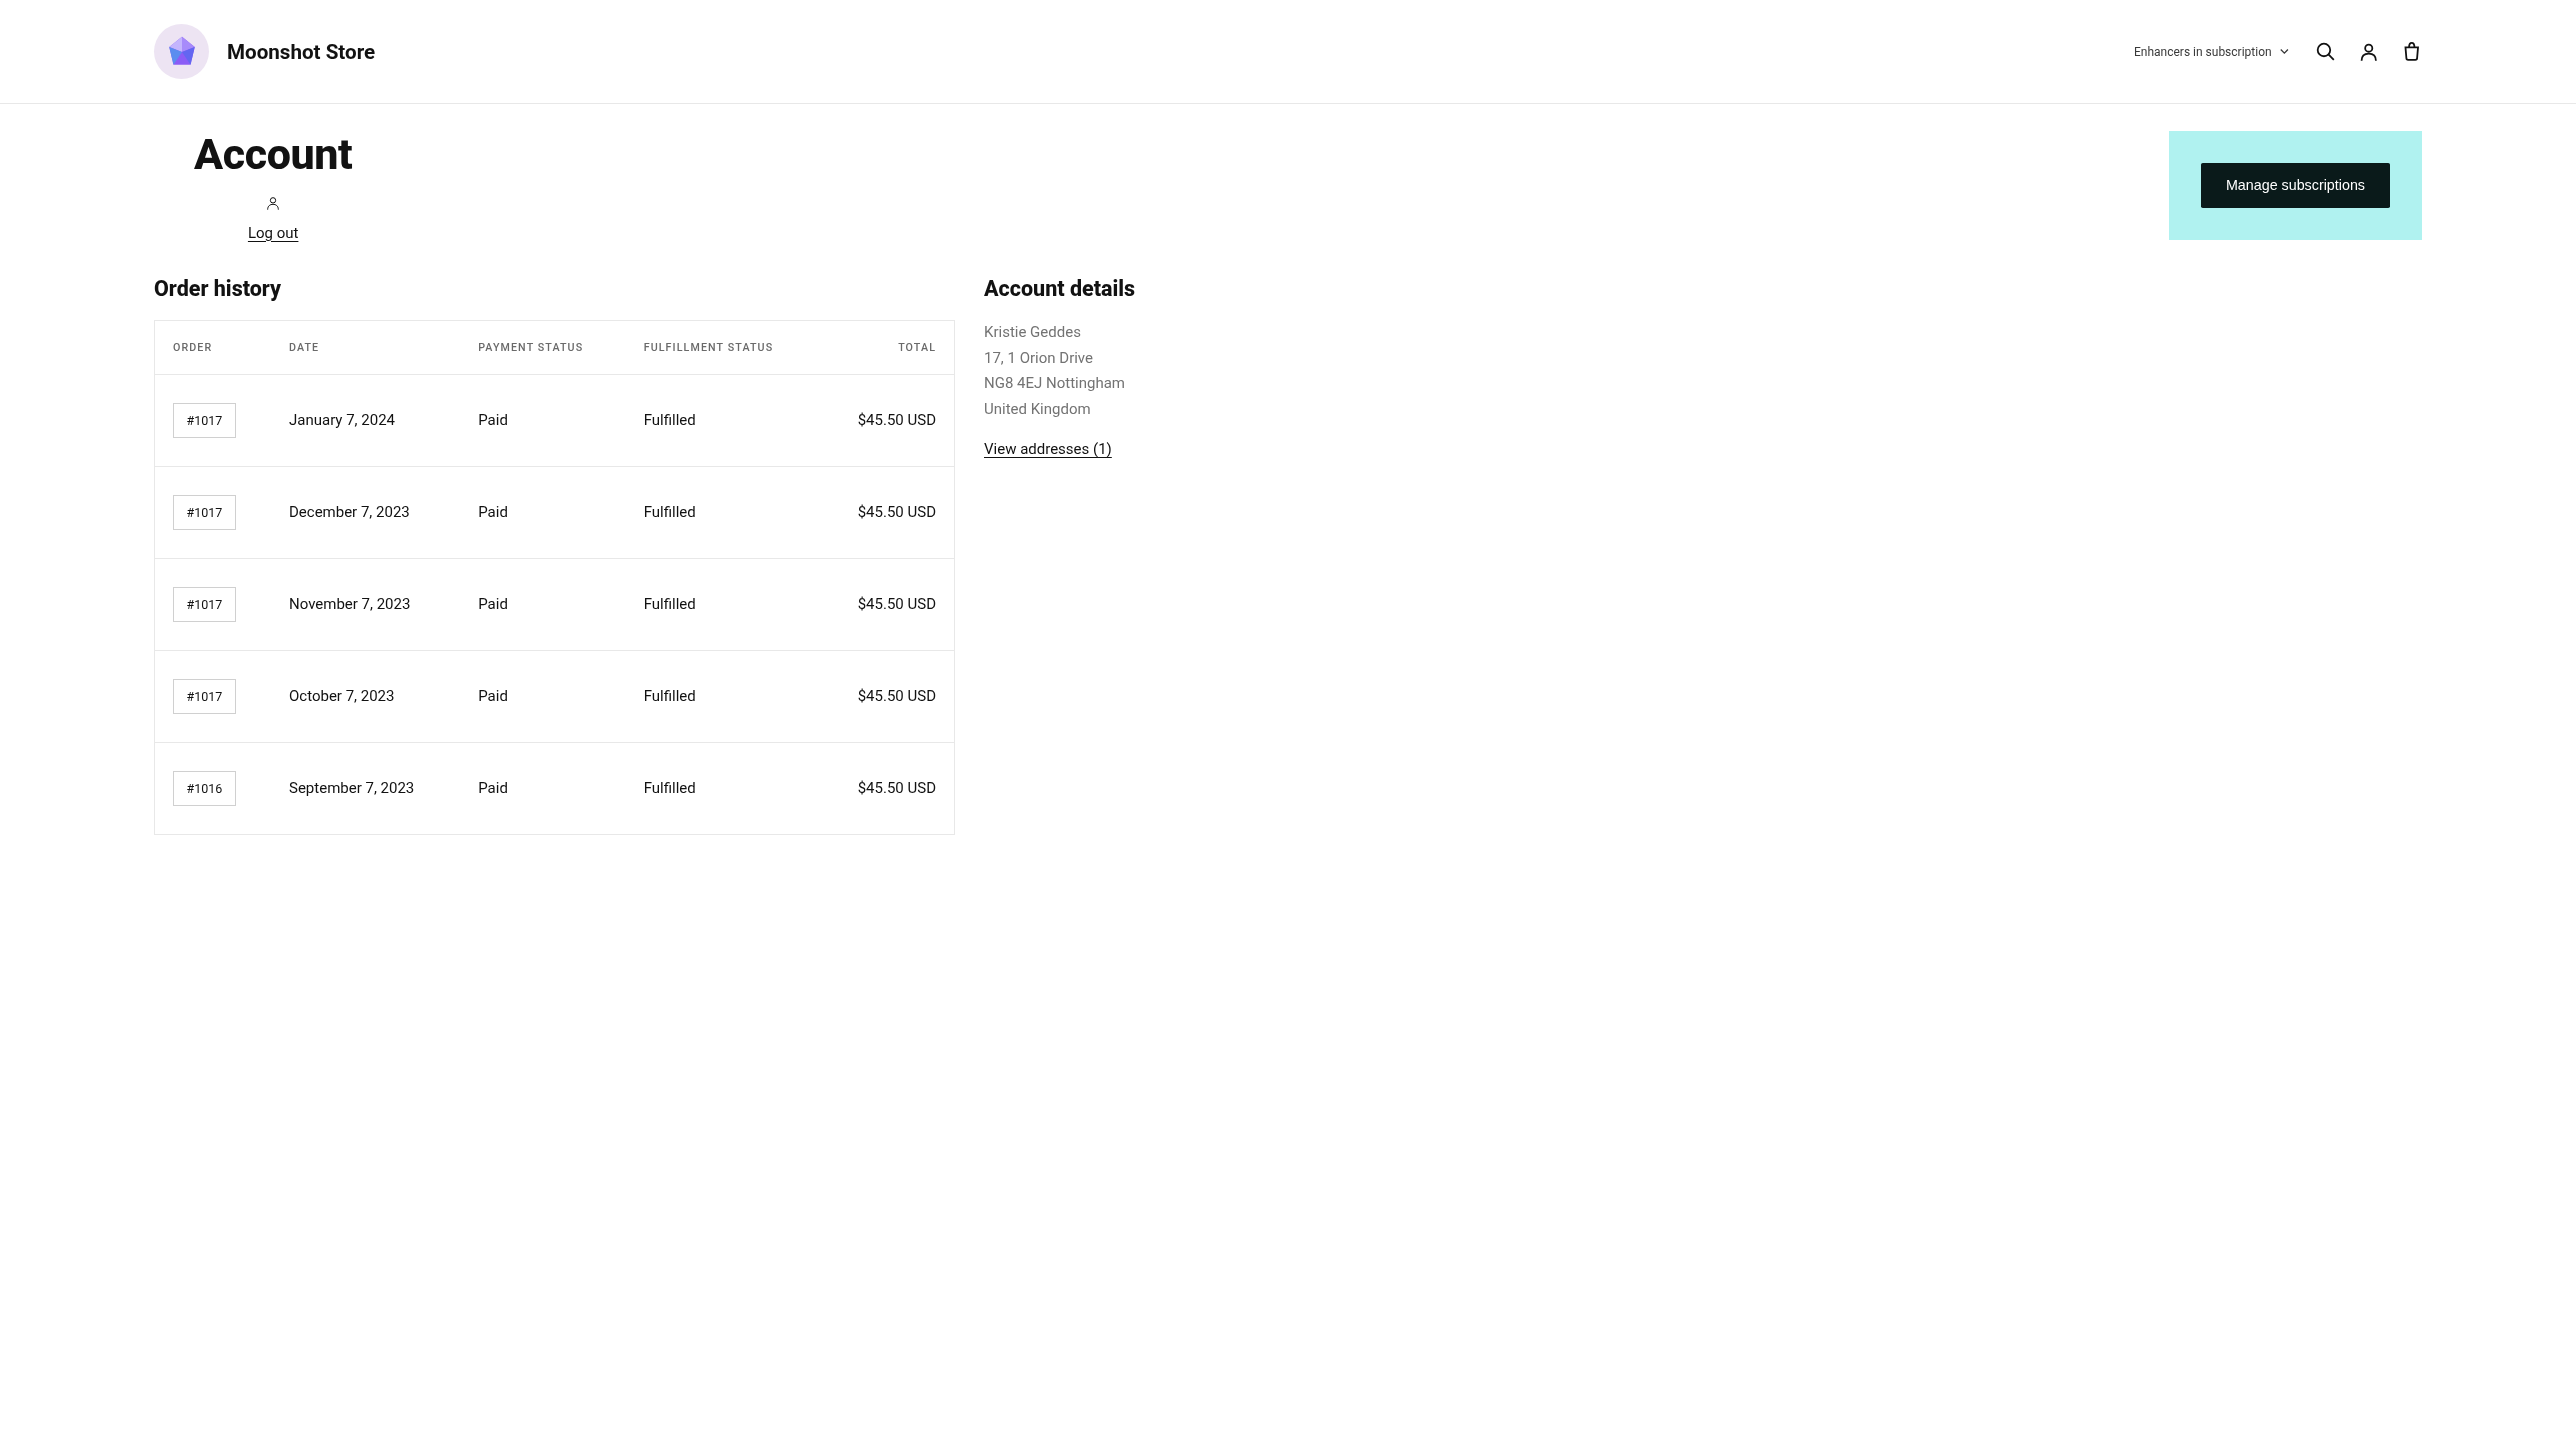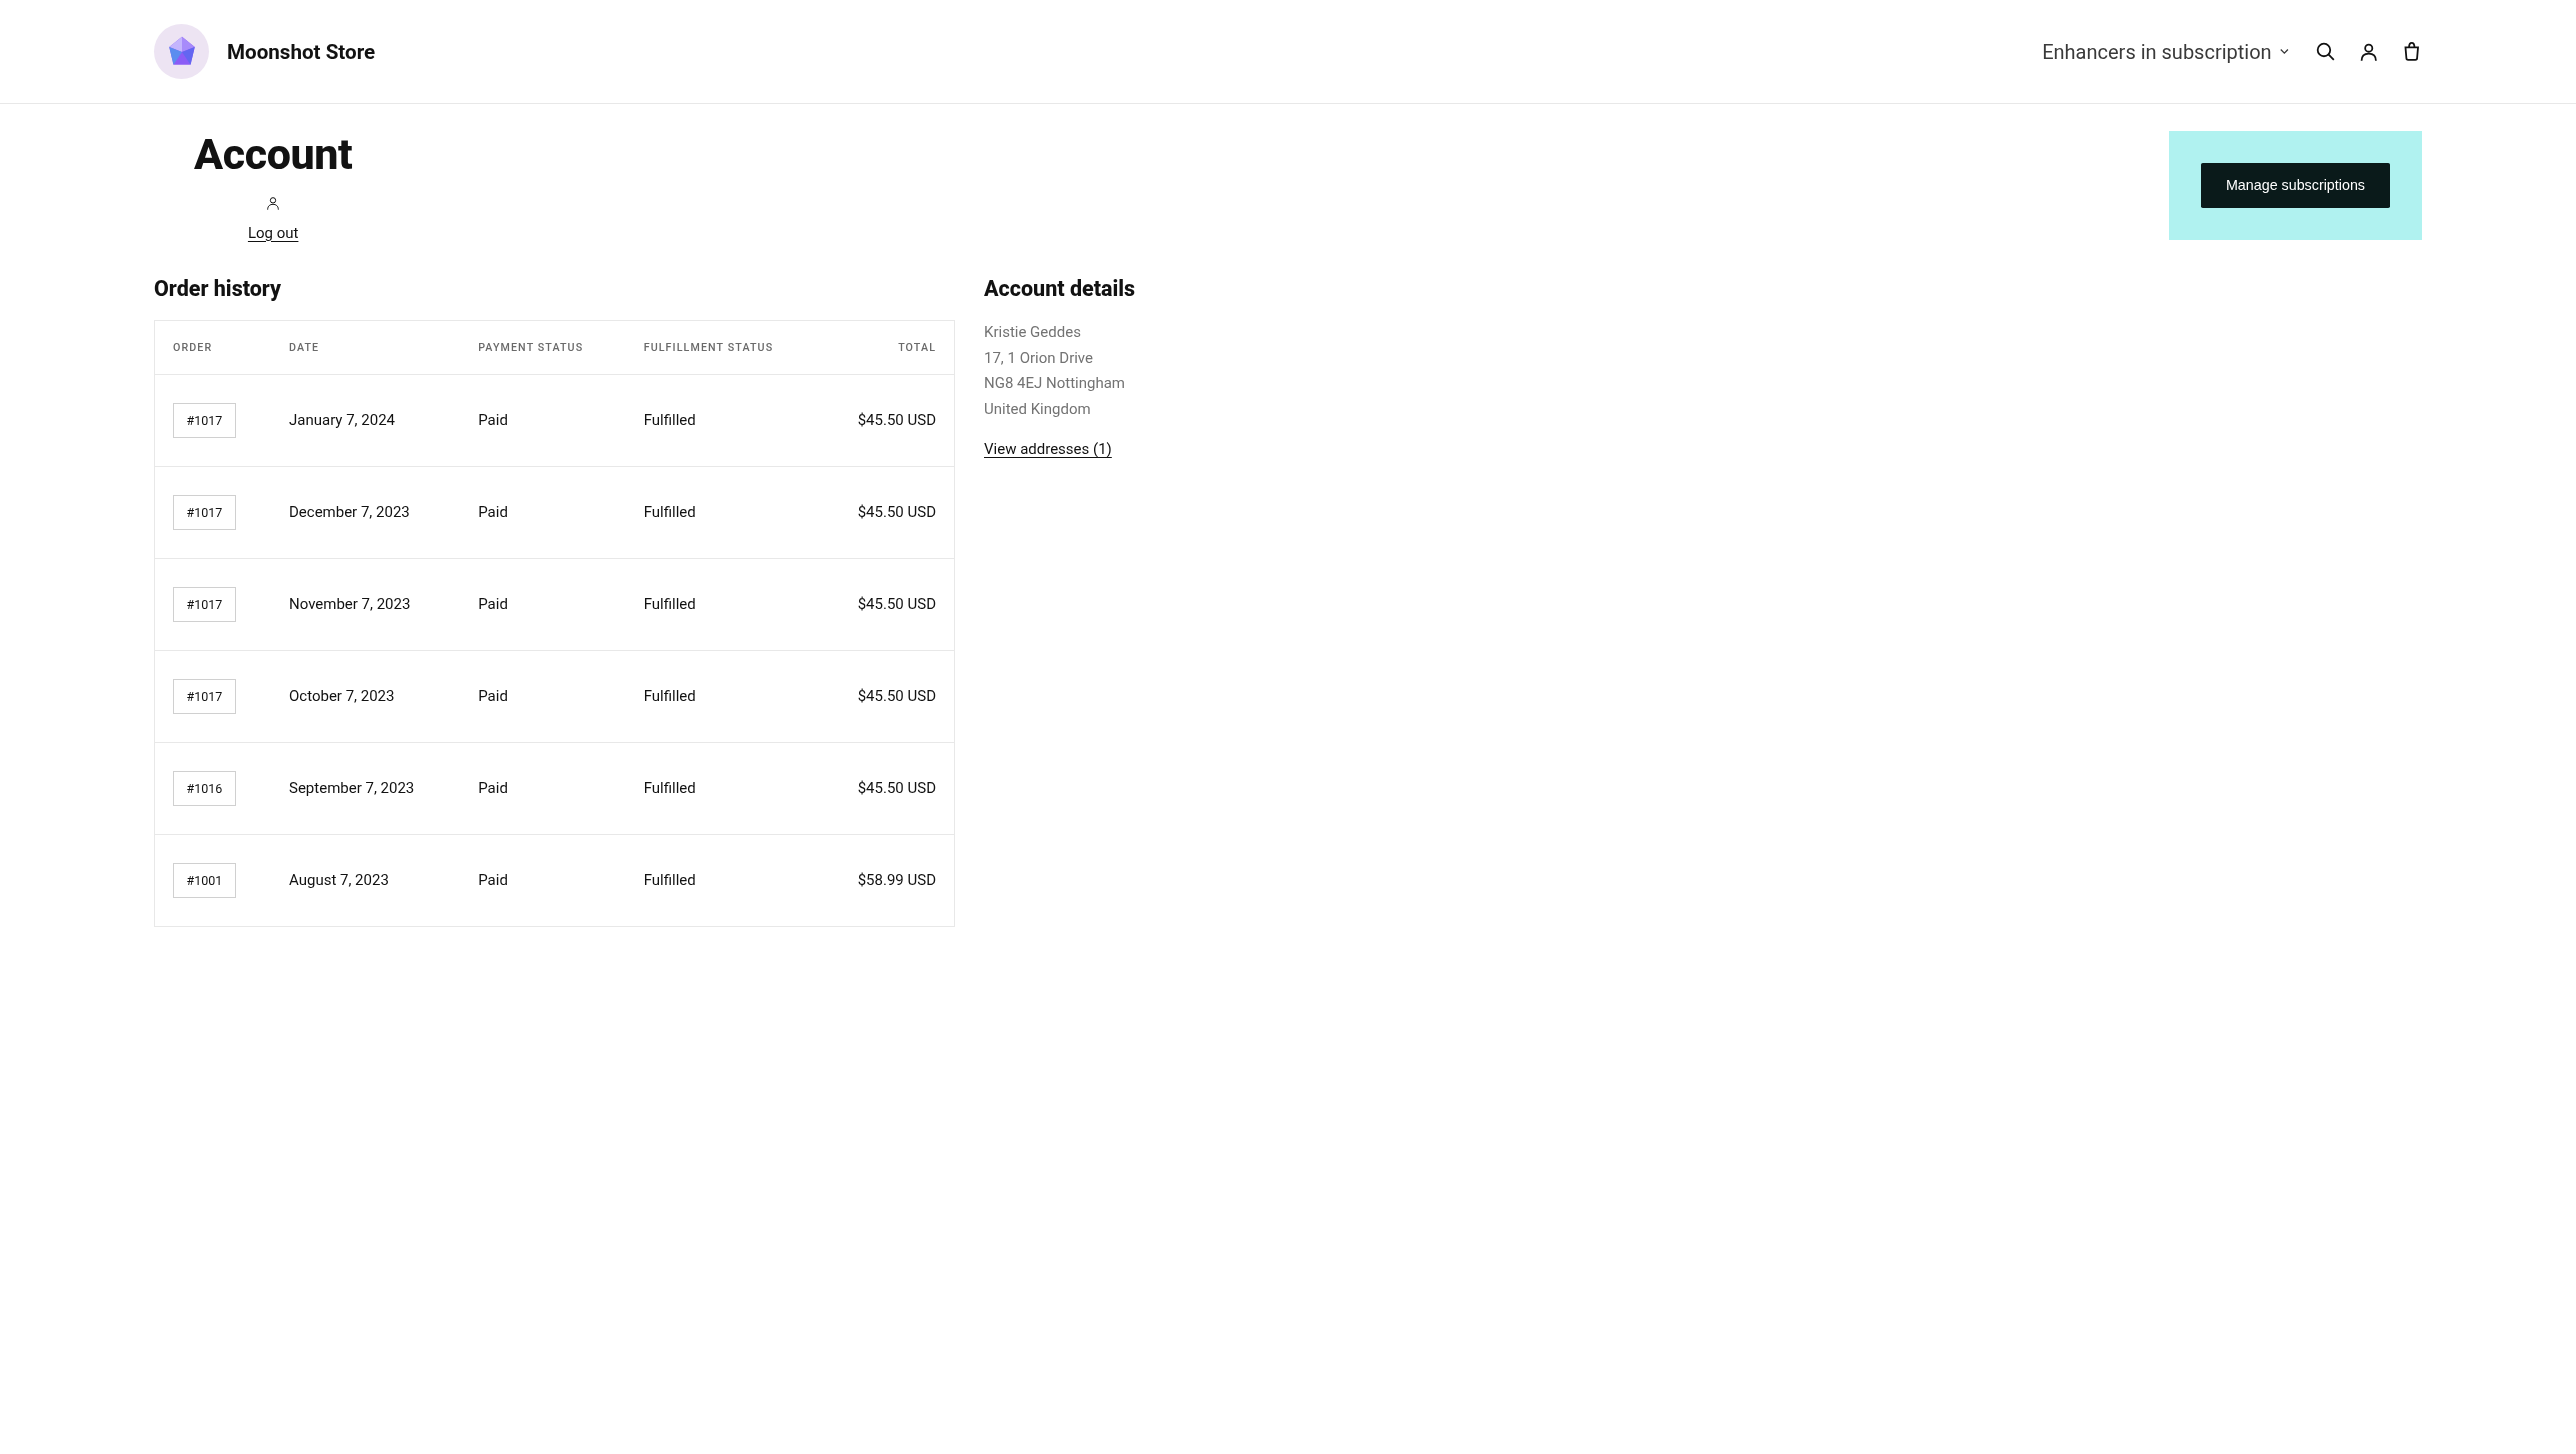--- a/index.html
+++ b/index.html
@@ -48,21 +48,21 @@
     .header-right {
       display: flex;
       align-items: center;
       gap: 25px;
     }
     
     .nav-link {
       display: flex;
       align-items: center;
       gap: 7.2px;
-      font-size: 20px;
+      font-size: 12px;
       color: #3a3a3a;
       cursor: pointer;
     }
     
     .header-icons {
       display: flex;
       align-items: center;
       gap: 21.5px;
     }
     
@@ -304,27 +304,20 @@
             <td>Fulfilled</td>
             <td>$45.50 USD</td>
           </tr>
           <tr>
             <td><span class="order-badge">#1016</span></td>
             <td>September 7, 2023</td>
             <td>Paid</td>
             <td>Fulfilled</td>
             <td>$45.50 USD</td>
           </tr>
-          <tr>
-            <td><span class="order-badge">#1001</span></td>
-            <td>August 7, 2023</td>
-            <td>Paid</td>
-            <td>Fulfilled</td>
-            <td>$58.99 USD</td>
-          </tr>
         </tbody>
       </table>
     </section>
 
     <section class="account-details-section">
       <h2 class="section-title">Account details</h2>
       <div class="address-line">Kristie Geddes</div>
       <div class="address-line">17, 1 Orion Drive</div>
       <div class="address-line">NG8 4EJ Nottingham</div>
       <div class="address-line">United Kingdom</div>

